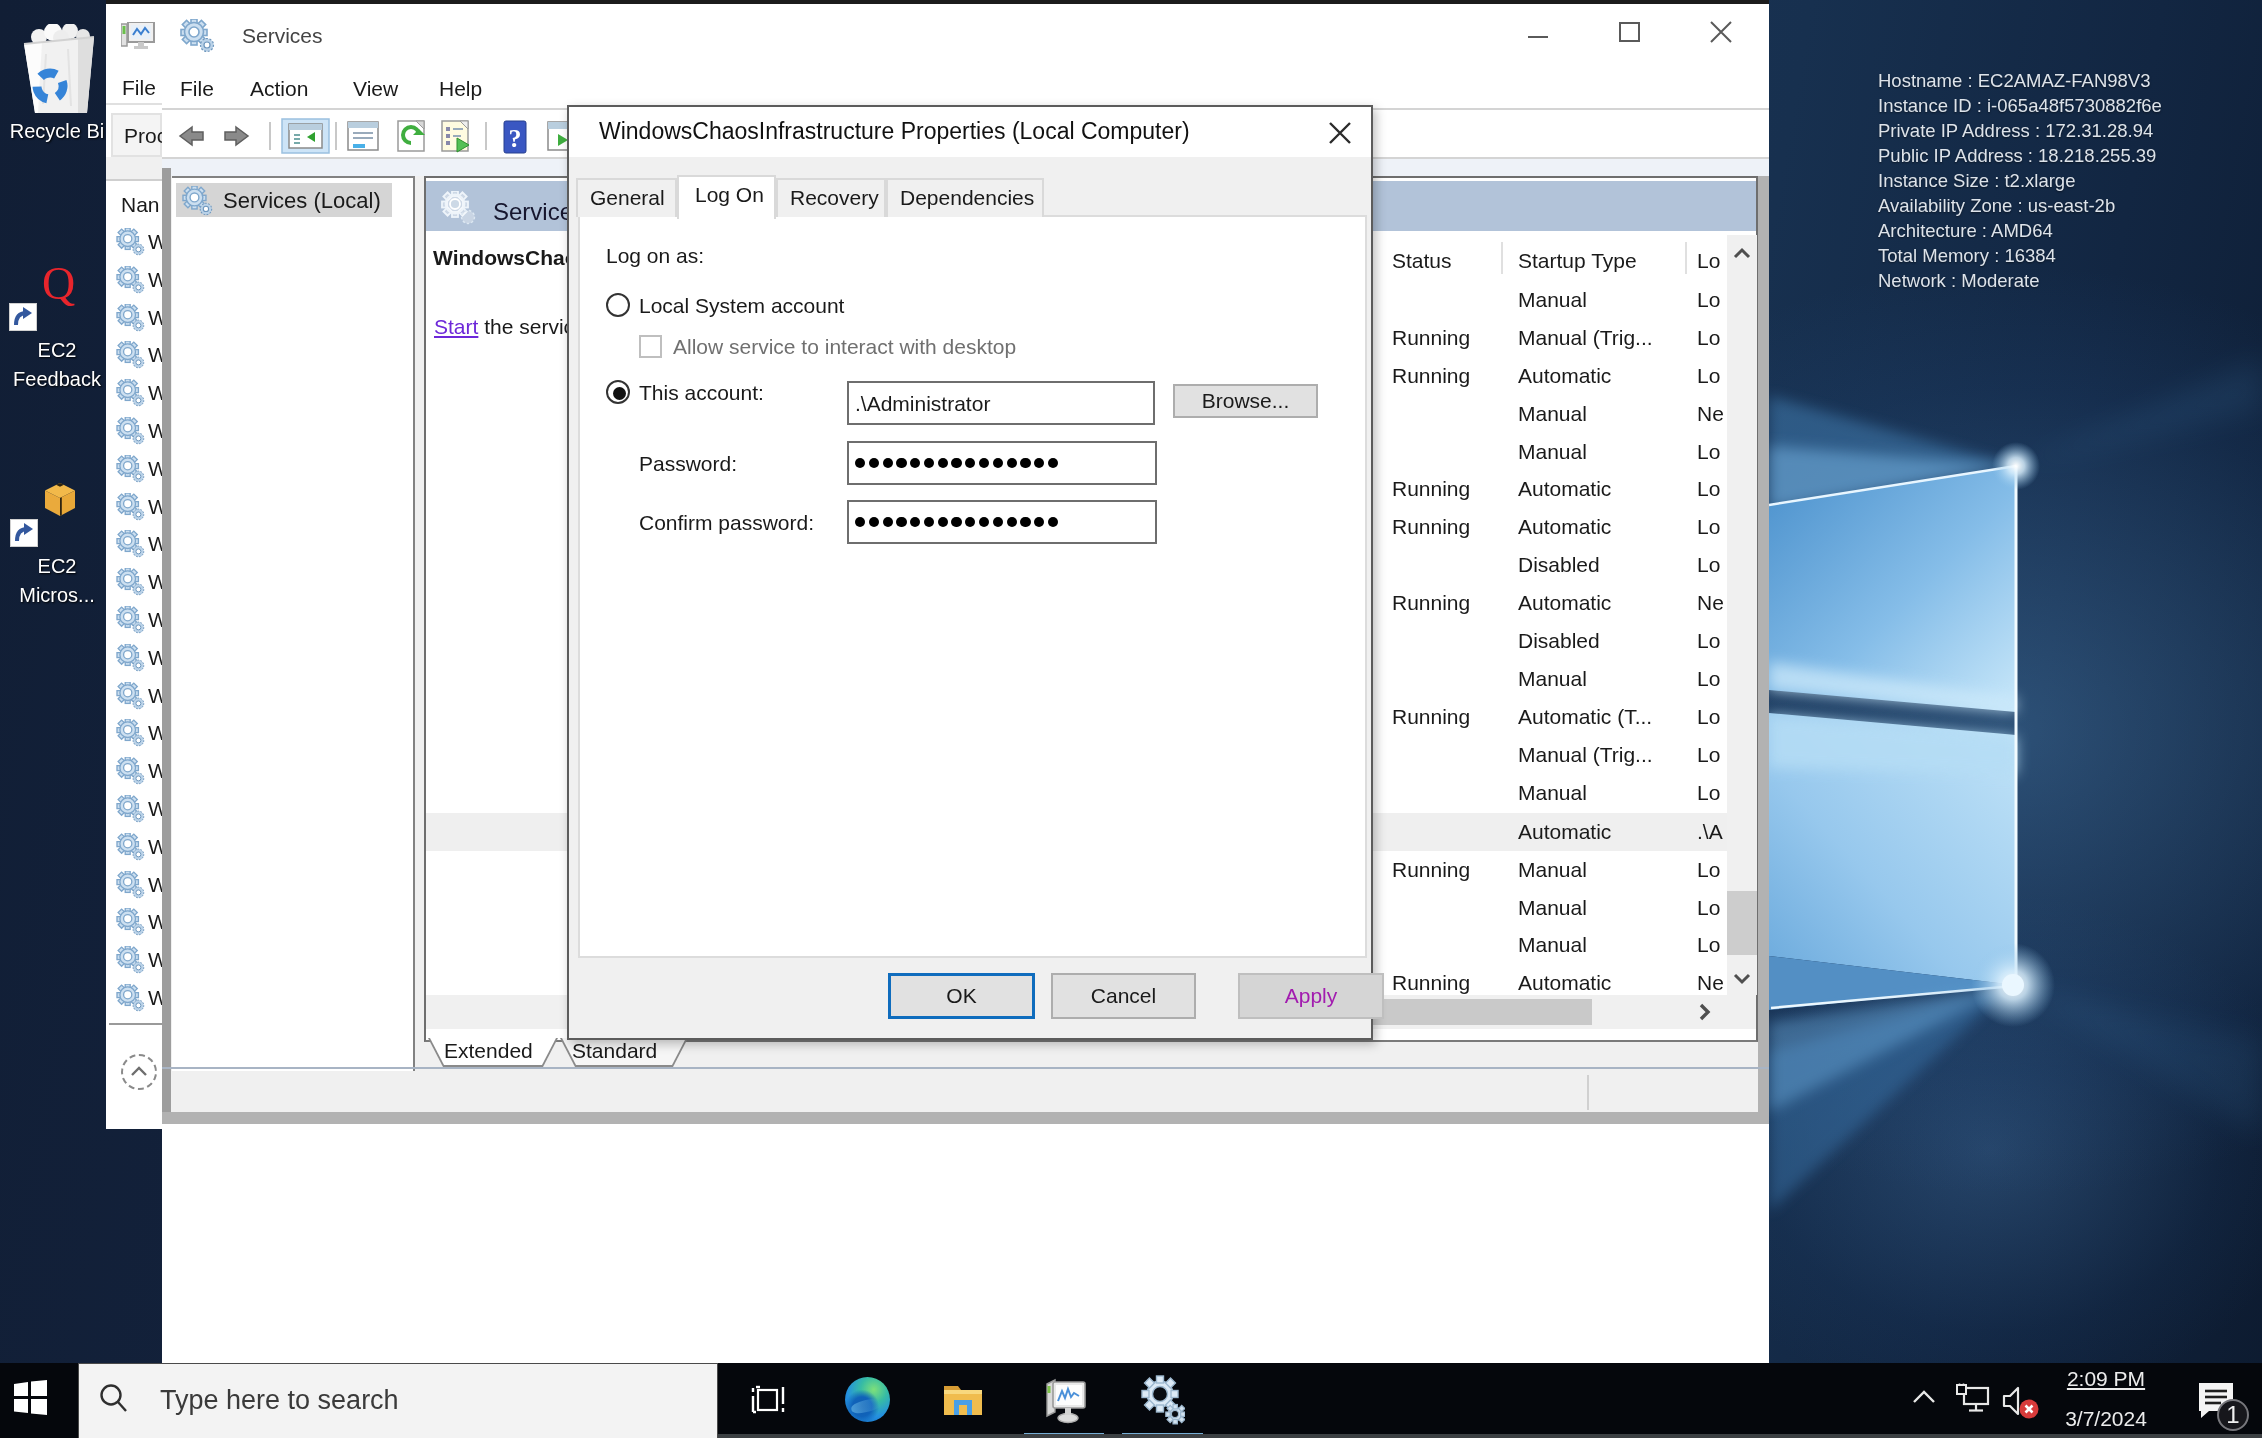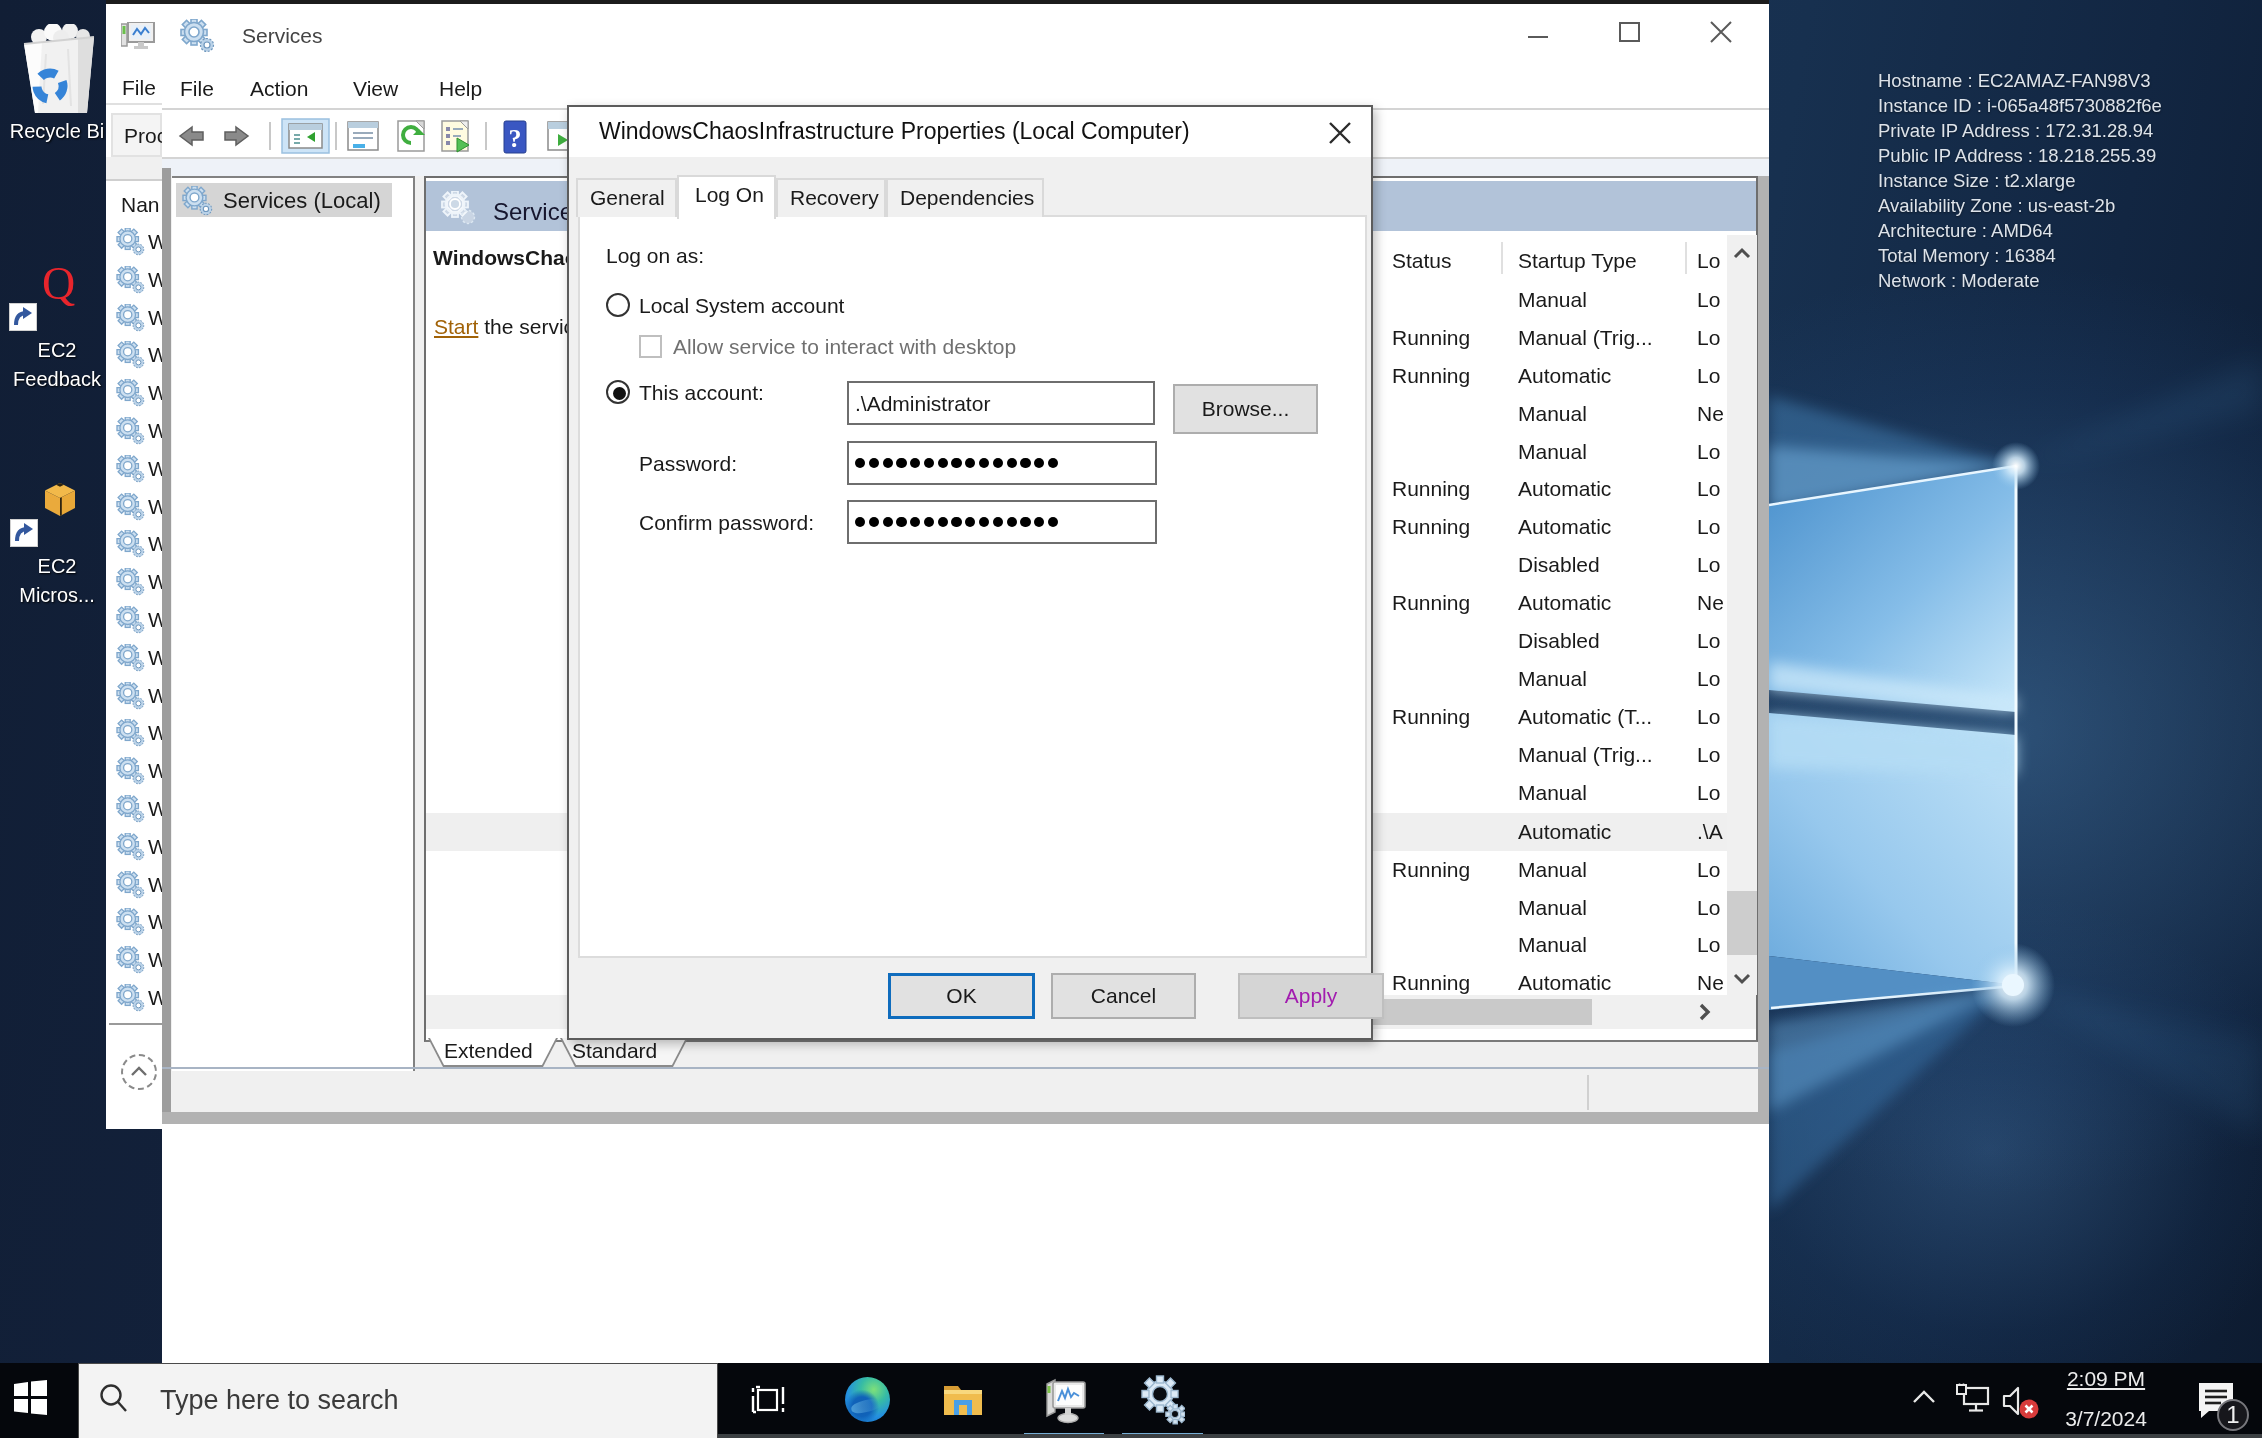--- a/index.html
+++ b/index.html
@@ -353,21 +353,21 @@
     </svg>
   <div class="t" style="left:61px;top:186px;font-size:22px;">Services (Local)</div>
 
   <div class="abs" style="left:262px;top:172px;width:1334px;height:866px;background:#fff;border:2px solid #6e6e6e;border-bottom:2px solid #7a7a7a;"></div>
   <div class="abs" style="left:264px;top:177px;width:1330px;height:50px;background:#b2c3d9;"></div>
   <svg class="abs" style="left:279px;top:187px" width="36" height="34" viewBox="0 0 36 34">
       <use href="#gearwhite"></use>
     </svg>
   <div class="t" style="left:331px;top:196px;font-size:24px;color:#16162e;">Services</div>
   <div class="t" style="left:271px;top:243px;font-weight:bold;">WindowsChaosInfrastructure</div>
-  <div class="t" style="left:272px;top:312px;"><span style="color:#a16207;text-decoration:underline;">Start</span> the service</div>
+  <div class="t" style="left:272px;top:312px;"><span style="color:#6d28d9;text-decoration:underline;">Start</span> the service</div>
 
   <div class="t" style="left:1230px;top:246px;">Status</div>
   <div class="t" style="left:1356px;top:246px;">Startup Type</div>
   <div class="t" style="left:1535px;top:246px;">Lo</div>
   <div class="abs" style="left:1339px;top:238px;width:2px;height:32px;background:#e0e0e0;"></div>
   <div class="abs" style="left:1523px;top:238px;width:2px;height:32px;background:#e0e0e0;"></div>
 
   <div id="rows" class="abs" style="left:264px;top:231px;width:1301px;height:760px;overflow:hidden;">
   <div class="t" style="left:1092px;top:54px;">Manual</div>
   <div class="t" style="left:1271px;top:54px;">Lo</div>
@@ -467,21 +467,21 @@
   <div class="t" style="left:37px;top:138px;">Log on as:</div>
   <div class="abs" style="left:37px;top:186px;width:24px;height:24px;border:2px solid #333;border-radius:50%;background:#fff;"></div>
   <div class="t" style="left:70px;top:188px;">Local System account</div>
   <div class="abs" style="left:70px;top:228px;width:23px;height:23px;border:2px solid #bfbfbf;background:#fff;"></div>
   <div class="t" style="left:104px;top:229px;color:#707070;">Allow service to interact with desktop</div>
   <div class="abs" style="left:37px;top:273px;width:24px;height:24px;border:2px solid #333;border-radius:50%;background:#fff;"></div>
   <div class="abs" style="left:44px;top:280px;width:13px;height:13px;border-radius:50%;background:#111;"></div>
   <div class="t" style="left:70px;top:275px;">This account:</div>
   <div class="field" style="left:278px;top:274px;width:308px;height:44px;"></div>
   <div class="t" style="left:286px;top:286px;">.\Administrator</div>
-  <div class="btn" style="left:604px;top:277px;width:145px;height:50px;">Browse...</div>
+  <div class="btn" style="left:604px;top:277px;width:145px;height:34px;">Browse...</div>
   <div class="t" style="left:70px;top:346px;">Password:</div>
   <div class="field" style="left:278px;top:334px;width:310px;height:44px;"></div>
   <div class="dots" style="left:286px;top:351px;">
       <i></i>
       <i></i>
       <i></i>
       <i></i>
       <i></i>
       <i></i>
       <i></i>

